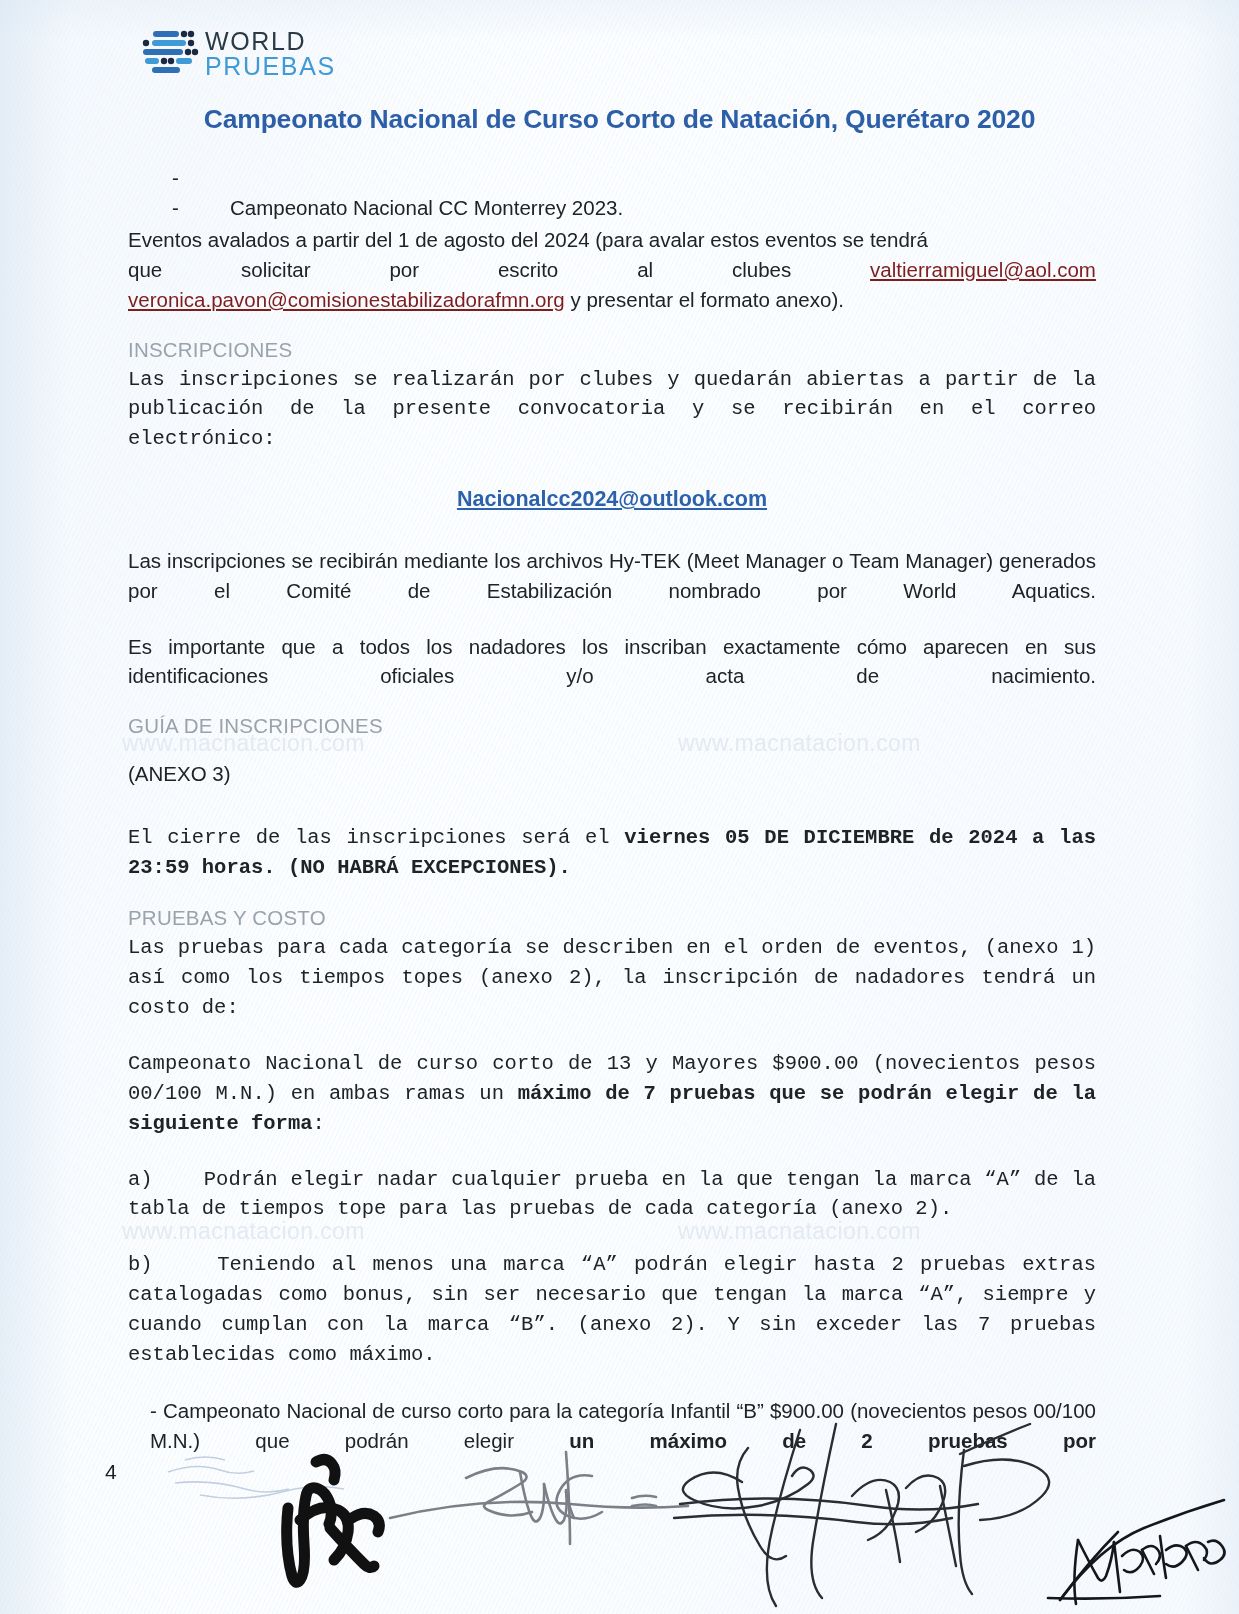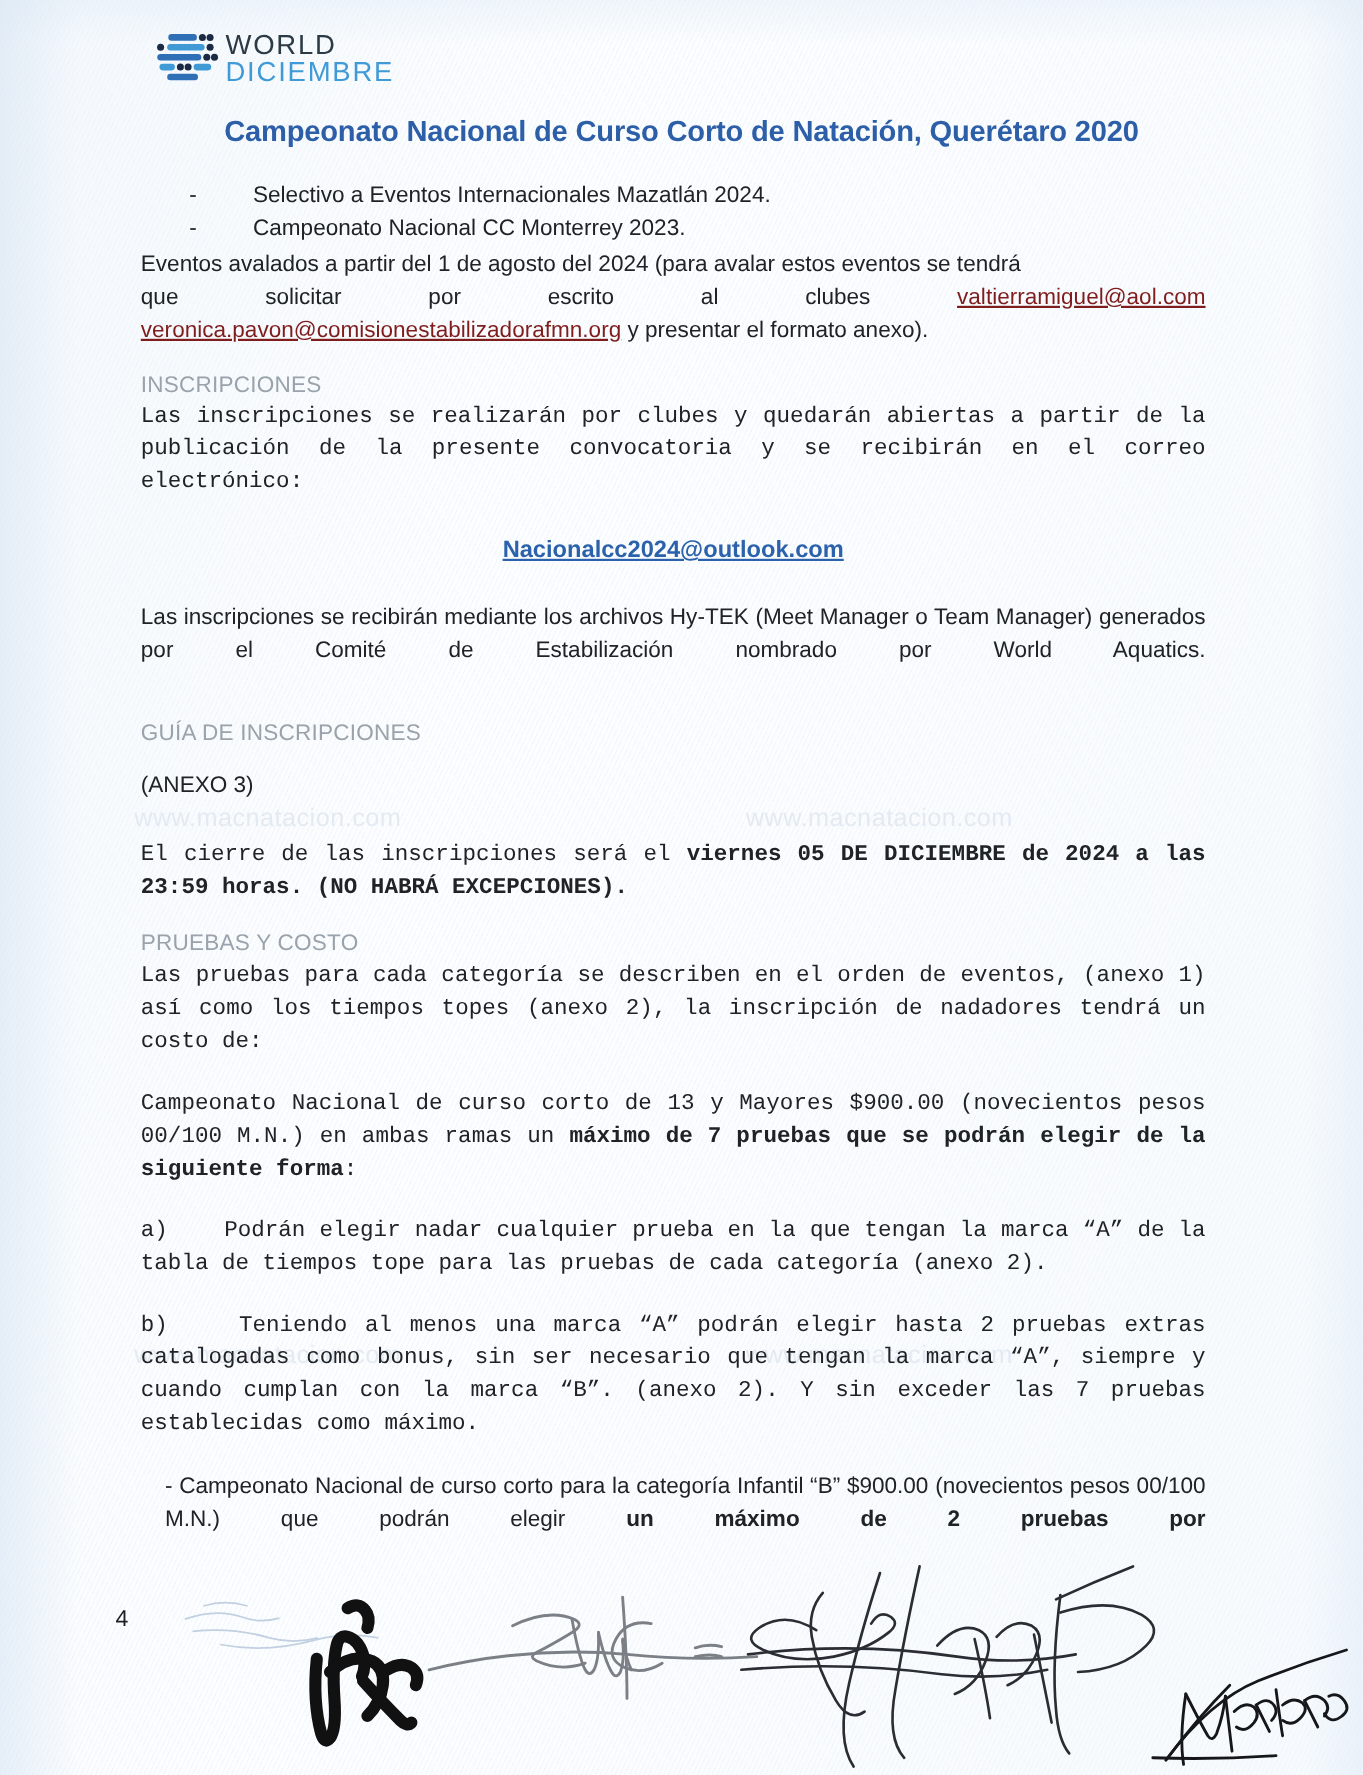--- a/index.html
+++ b/index.html
@@ -203,32 +203,31 @@
             <circle cx="25" cy="33" r="3.2" fill="#1b2a44"></circle>
             <circle cx="32" cy="33" r="3.2" fill="#1b2a44"></circle>
             <rect x="37" y="30" width="16" height="6" rx="3" fill="#3f9ad6"></rect>
 
             <rect x="13" y="39" width="28" height="6" rx="3" fill="#2f6fb5"></rect>
           </g>
         </svg>
       </span>
       <span class="logo-text">
         <div class="logo-world">WORLD</div>
-        <div class="logo-aquatics">DICIEMBRE</div>
+        <div class="logo-aquatics">PRUEBAS</div>
       </span>
     </div>
 
     <div class="doc-title">Campeonato Nacional de Curso Corto de Natación, Querétaro 2020</div>
 
     <div class="body-area">
 
       <ul class="dash-list">
         <li>
           <span class="dash">-</span>
-          <span>Selectivo a Eventos Internacionales Mazatlán 2024.</span>
         </li>
         <li>
           <span class="dash">-</span>
           <span>Campeonato Nacional CC Monterrey 2023.</span>
         </li>
       </ul>
 
       <p>Eventos avalados a partir del 1 de agosto del 2024 (para avalar estos eventos se tendrá</p>
 
       <div class="spread">
@@ -250,20 +249,21 @@
       <p class="justify">Las inscripciones se realizarán por clubes y quedarán abiertas a partir de la publicación de la presente convocatoria y se recibirán en el correo electrónico:</p>
 
       <div class="email-center">
         <span class="link-strong">Nacionalcc2024@outlook.com</span>
       </div>
 
       <p class="justify-all">Las inscripciones se recibirán mediante los archivos Hy-TEK (Meet Manager o Team Manager) generados por el Comité de Estabilización nombrado por World Aquatics.</p>
 
       <div class="gap-md"></div>
 
+      <p class="justify-all">Es importante que a todos los nadadores los inscriban exactamente cómo aparecen en sus identificaciones oficiales y/o acta de nacimiento.</p>
 
       <div class="sec-head">GUÍA DE INSCRIPCIONES</div>
       <p style="margin-top:18px;">(ANEXO 3)</p>
 
       <div class="gap-lg"></div>
 
       <p class="justify">
         <span>El cierre de las inscripciones será el </span><span class="bold">viernes 05 DE DICIEMBRE de 2024 a las 23:59 horas. (NO HABRÁ EXCEPCIONES).</span>
       </p>
 

